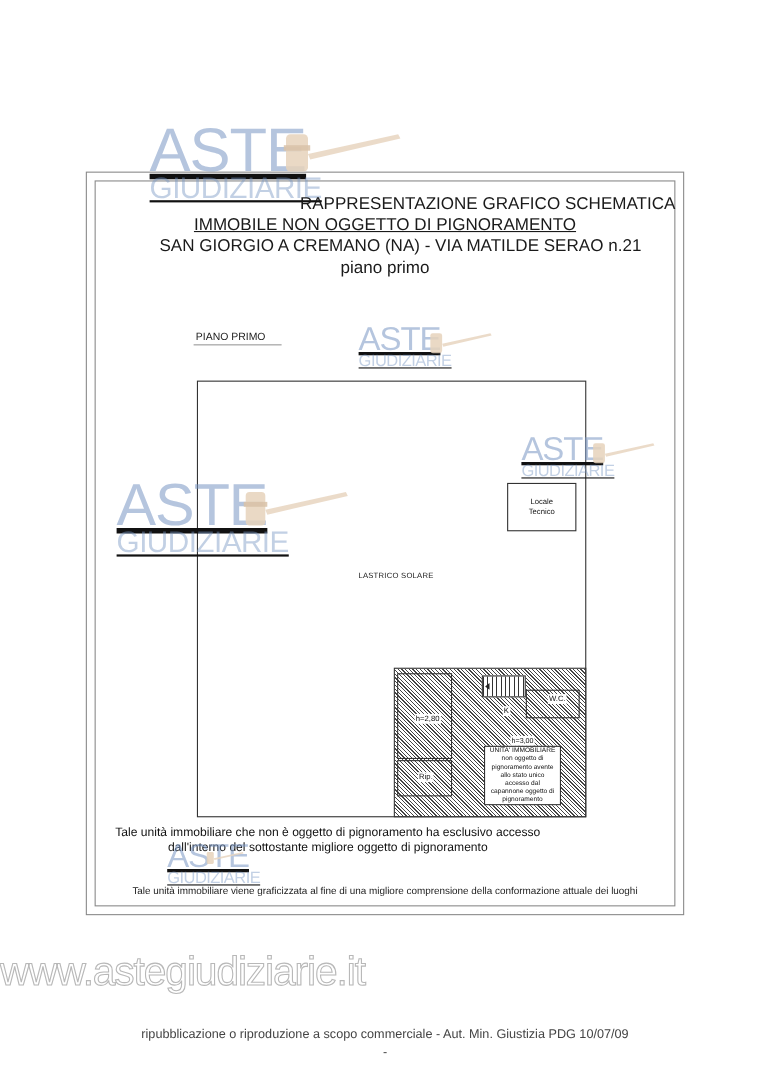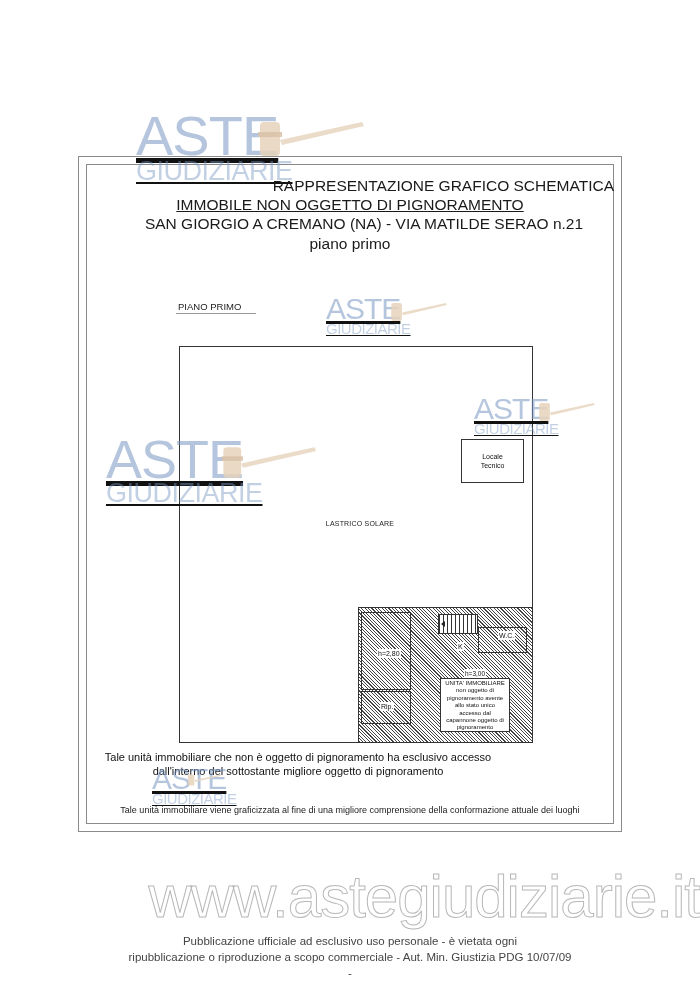--- a/index.html
+++ b/index.html
@@ -18,21 +18,21 @@
   .locale { left: 461px; top: 439px; width: 63px; height: 44px; border: 1px solid #333; box-sizing: border-box; font-size: 7px; text-align: center; display: flex; flex-direction: column; justify-content: center; line-height: 9px; }
   .lastrico { left: 310px; top: 520px; width: 100px; text-align: center; font-size: 7px; color: #222; letter-spacing: 0.2px; }
 
   .hatch { background-image: repeating-linear-gradient(45deg, #444 0px, #444 0.8px, #fff 0.8px, #fff 2.4px); }
   .room { background: #fff; border: 1px solid #333; box-sizing: border-box; }
   .lbl { background: #fff; font-size: 7px; padding: 0 1px; line-height: 9px; color: #111; }
 
   .note1 { left: 86px; top: 750px; width: 424px; text-align: center; font-size: 11px; line-height: 14px; color: #111; }
   .note2 { left: 86px; top: 805px; width: 528px; text-align: center; font-size: 9px; color: #222; }
 
-  .www { left: 0; top: 862px; width: 700px; text-align: right; font-size: 60px; letter-spacing: -1px; color: #fff; -webkit-text-stroke: 1px #b8b8b8; font-family: "Liberation Sans", sans-serif; }
+  .www { left: 0; top: 862px; width: 700px; text-align: left; font-size: 37px; letter-spacing: -1px; color: #fff; -webkit-text-stroke: 1px #b8b8b8; font-family: "Liberation Sans", sans-serif; }
   .pub { left: 0; top: 933px; width: 700px; text-align: center; font-size: 11.5px; line-height: 16px; color: #444; }
 
   .wm { position: absolute; pointer-events: none; text-decoration: underline; }
   .wm .aste { color: rgba(120,150,195,0.55); font-family: "Liberation Sans", sans-serif; line-height: 1; display: block; letter-spacing: -1px; }
   .wm .giud { color: rgba(120,150,195,0.45); font-family: "Liberation Sans", sans-serif; line-height: 1; display: block; letter-spacing: -0.5px; }
   .wm svg { position: absolute; }
 </style>
 </head>
 <body>
 
@@ -132,16 +132,15 @@
   <svg style="left:34px; top:6px;" width="36" height="20" viewBox="0 0 112 50">
     <rect x="6" y="8" width="20" height="34" rx="4" fill="#e6d2bb" opacity="0.85"></rect>
     <path d="M26 26 L108 8 L110 12 L28 31 Z" fill="#e8d5bf" opacity="0.85"></path>
   </svg>
 </div>
 
 <div class="abs note2">Tale unità immobiliare viene graficizzata al fine di una migliore comprensione della conformazione attuale dei luoghi</div>
 
 <div class="abs www">www.astegiudiziarie.it</div>
 <div class="abs pub">
-  <div>Pubblicazione ufficiale ad esclusivo uso personale - è vietata ogni</div>
   <div>ripubblicazione o riproduzione a scopo commerciale - Aut. Min. Giustizia PDG 10/07/09</div>
   <div>-</div>
 </div>
 
 </body></html>

